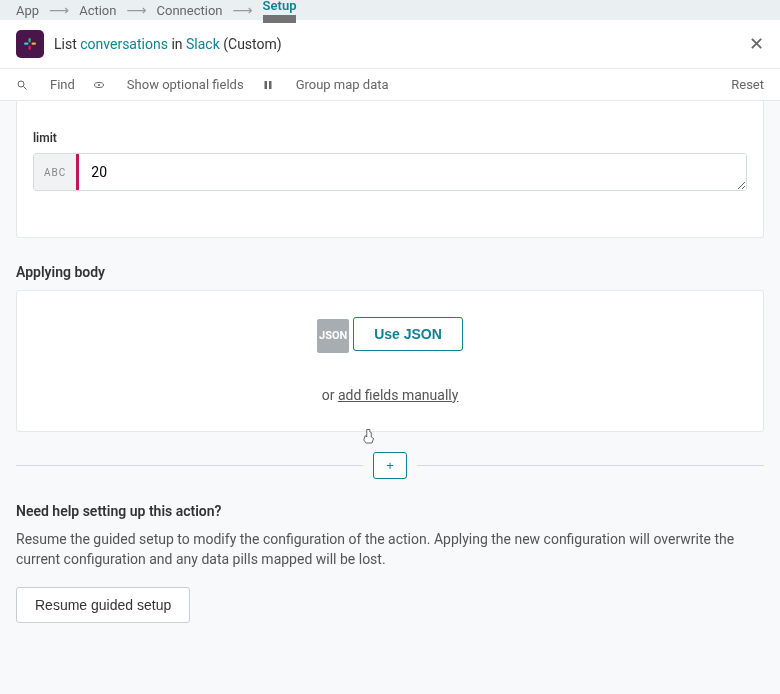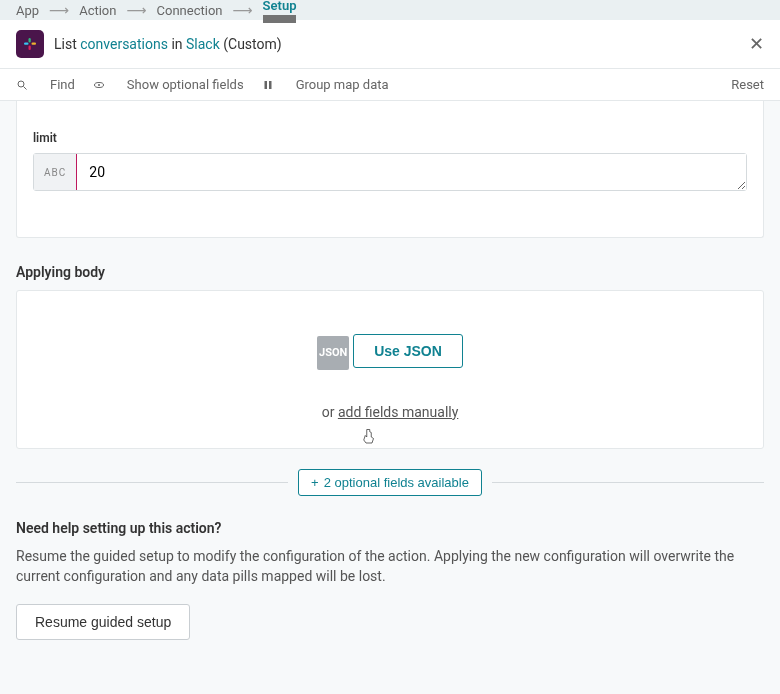--- a/index.html
+++ b/index.html
@@ -70,39 +70,39 @@
     border: 1px solid #d5dadd;
     border-radius: 3px;
     background: #fff;
   }
   .input-prefix {
     background: #f0f2f4;
     color: #888;
     font-size: 10px;
     letter-spacing: 1px;
     padding: 12px 10px;
-    border-right: 1px solid #be185d;
+    border-right: 3px solid #be185d;
     display: flex; align-items: center;
   }
   .input-text {
     flex: 1;
     border: none;
     outline: none;
     padding: 10px 12px;
     font-size: 14px;
     resize: both;
     min-height: 18px;
     font-family: inherit;
   }
   .section-label { font-size: 14px; font-weight: 600; color: #333; margin-bottom: 10px; }
   .json-panel {
     background: #fff;
     border: 1px solid #e4e8ea;
     border-radius: 3px;
-    padding: 43px 16px 28px;
+    padding: 26px 16px 28px;
     text-align: center;
   }
   .json-badge {
     width: 32px; height: 34px;
     background: #a8adb2;
     color: #fff;
     font-weight: 700;
     font-size: 11px;
     display: inline-flex; align-items: center; justify-content: center;
     border-radius: 2px;
@@ -227,21 +227,20 @@
     <button class="btn-outline">Use JSON</button>
     <div class="sub-text">
       <span>or </span><span class="link">add fields manually</span>
     </div>
   </div>
 
   <div class="optional-row">
     <div class="line"></div>
     <button class="optional-pill">
       <span>+</span>
-      <span>2 optional fields available</span>
     </button>
     <div class="line"></div>
   </div>
 
   <div class="help-title">Need help setting up this action?</div>
   <div class="help-text">Resume the guided setup to modify the configuration of the action. Applying the new configuration will overwrite the current configuration and any data pills mapped will be lost.</div>
   <button class="btn-plain">Resume guided setup</button>
 </div>
 
 <div class="cursor-hand">

